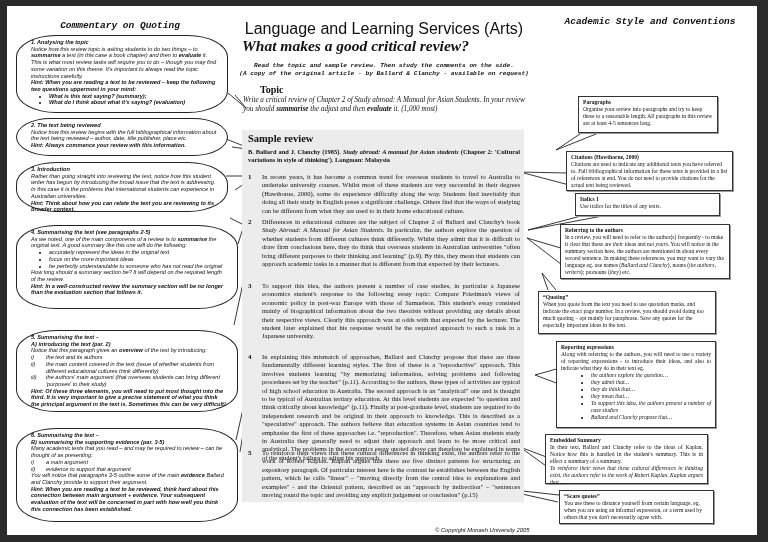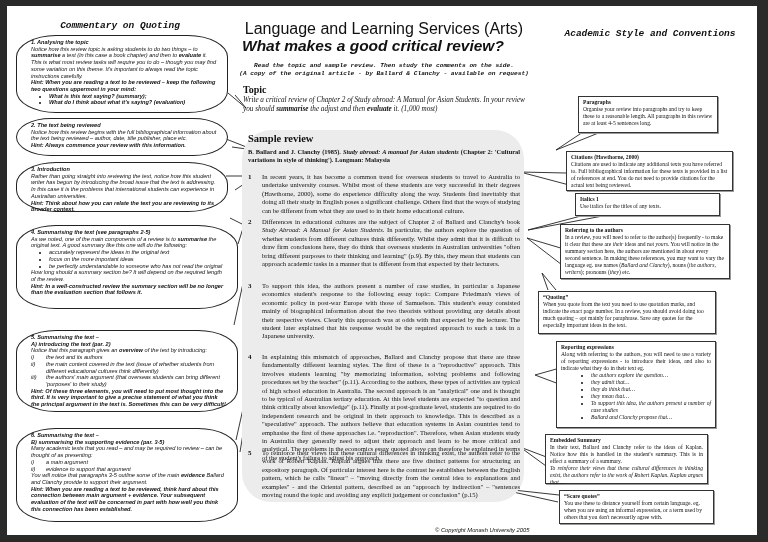--- a/index.html
+++ b/index.html
@@ -7,25 +7,25 @@
   .page { position:absolute; left:7px; top:6px; width:750px; height:529px; background:#fff; }
   .abs { position:absolute; }
   .col-title { font-family:"Liberation Mono", monospace; font-weight:bold; font-style:italic; font-size:9.5px; text-align:center; }
   .bubble { position:absolute; border:1.2px solid #222; border-radius:40px/22px; background:#fff; font-family:"Liberation Sans", sans-serif; font-style:italic; font-size:5.6px; line-height:6.7px; padding:3px 10px 3px 14px; box-sizing:border-box; }
   .bubble .h { font-weight:bold; }
   .bubble ul { margin:0; padding-left:18px; }
   .bubble ol { margin:0; padding-left:0; list-style:none; }
   .bubble ol li { position:relative; padding-left:15px; }
   .bubble ol li span.num { position:absolute; left:0; }
   .hdr { font-family:"Liberation Sans", sans-serif; font-size:16px; text-align:center; }
-  .maintitle { font-family:Liberation Sans, sans-serif; font-weight:bold; font-style:italic; font-size:15.5px; white-space:nowrap; }
+  .maintitle { font-family:Liberation Serif, serif; font-weight:bold; font-style:italic; font-size:15.5px; white-space:nowrap; }
   .instr { font-family:"Liberation Mono", monospace; font-style:italic; font-weight:bold; font-size:6.2px; line-height:8px; text-align:center; }
   .topic-h { font-weight:bold; font-size:10px; }
   .topic-t { font-style:italic; font-size:7.2px; line-height:9px; }
-  .sample { position:absolute; left:242px; top:130px; width:282px; height:372px; background:#ececec;border-radius:29px; }
+  .sample { position:absolute; left:242px; top:130px; width:282px; height:372px; background:#ececec; }
   .sample-h { font-weight:bold; font-size:10.5px; }
   .bib { font-weight:bold; font-size:6.4px; line-height:8.4px; text-align:justify; }
   .para { position:absolute; font-size:6.55px; line-height:8.4px; text-align:justify; }
   .pnum { position:absolute; font-weight:bold; font-size:7px; }
   .note { position:absolute; border:1.2px solid #333; background:#fff; font-size:5.6px; line-height:7px; padding:2px 4px; box-sizing:border-box; box-shadow:1px 1px 0 #999; }
   .note .nt { font-weight:bold; }
   .note ul { margin:0; padding-left:30px; font-style:italic; }
   .copyright { font-family:"Liberation Sans", sans-serif; font-style:italic; font-size:5.8px; }
   svg.lines { position:absolute; left:0; top:0; width:768px; height:542px; pointer-events:none; }
 </style>
@@ -114,21 +114,21 @@
   <div><span>You will notice that paragraphs 3-5 outline some of the main</span> <b>evidence</b><span> Ballard and Clanchy provide to support their argument.</span></div>
   <div class="h">Hint: When you are reading a text to be reviewed, think hard about this connection between main argument + evidence. Your subsequent evaluation of the text will be concerned in part with how well you think this connection has been established.</div>
 </div>
 
 <div class="abs hdr" style="left:242px;top:20px;width:284px;">Language and Learning Services (Arts)</div>
 <div class="abs maintitle" style="left:242px;top:37px;">What makes a good critical review?</div>
 <div class="abs instr" style="left:238px;top:62px;width:292px;">
   <div>Read the topic and sample review. Then study the comments on the side.</div>
   <div>(A copy of the original article - by Ballard &amp; Clanchy - available on request)</div>
 </div>
-<div class="abs topic-h" style="left:243px;top:84px;">Topic</div>
+<div class="abs topic-h" style="left:260px;top:84px;">Topic</div>
 <div class="abs topic-t" style="left:243px;top:96px;width:286px;"><span>Write a critical review of Chapter 2 of Study abroad: A Manual for Asian Students. In your review you should </span><b>summarise</b><span> the adjust and then </span><b>evaluate</b><span> it. (1,000 most)</span></div>
 
 <div class="sample">
   <div class="abs sample-h" style="left:6px;top:3px;">Sample review</div>
   <div class="abs bib" style="left:6px;top:18px;width:272px;"><span>B. Ballard and J. Clanchy (1985). </span><i>Study abroad: A manual for Asian students</i><span> (Chapter 2: 'Cultural variations in style of thinking'). Longman: Malaysia</span></div>
 
   <div class="pnum" style="left:6px;top:43px;">1</div>
   <div class="para" style="left:20px;top:43px;width:258px;">In recent years, it has become a common trend for overseas students to travel to Australia to undertake university courses. Whilst most of these students are very successful in their degrees (Hawthorne, 2000), some do experience difficulty along the way. Students find inevitably that doing all their study in English poses a significant challenge. Others find that the ways of studying can be different from what they are used to in their home educational culture.</div>
 
   <div class="pnum" style="left:6px;top:88px;">2</div>
@@ -139,21 +139,21 @@
 
   <div class="pnum" style="left:6px;top:223px;">4</div>
   <div class="para" style="left:20px;top:223px;width:258px;">In explaining this mismatch of approaches, Ballard and Clanchy propose that there are three fundamentally different learning styles. The first of these is a "reproductive" approach. This involves students learning "by memorizing information, solving problems and following procedures set by the teacher" (p.11). According to the authors, these types of activities are typical of high school education in Australia. The second approach is an "analytical" one and is thought to be typical of Australian tertiary education. At this level students are expected "to question and think critically about knowledge" (p.11). Finally at post-graduate level, students are required to do independent research and be original in their approach to knowledge. This is described as a "speculative" approach. The authors believe that education systems in Asian countries tend to emphasise the first of these approaches i.e. "reproduction". Therefore, when Asian students study in Australia they generally need to adjust their approach and learn to be more critical and analytical. The problems in the economics essay quoted above can therefore be explained in terms of the student's failure to adjust his approach.</div>
 
   <div class="pnum" style="left:6px;top:319px;">5</div>
   <div class="para" style="left:20px;top:319px;width:258px;">To reinforce their views that these cultural differences in thinking exist, the authors refer to the work of Robert Kaplan. Kaplan argues that there are five distinct patterns for structuring an expository paragraph. Of particular interest here is the contrast he establishes between the English pattern, which he calls "linear" – "moving directly from the central idea to explanations and examples" - and the Oriental pattern, described as an "approach by indirection" – "sentences moving round the topic and avoiding any explicit judgement or conclusion" (p.15)</div>
 </div>
 
 <div class="abs copyright" style="left:435px;top:527px;">© Copyright Monash University 2005</div>
 
-<div class="abs col-title" style="left:560px;top:28px;width:180px;">Academic Style and Conventions</div>
+<div class="abs col-title" style="left:560px;top:16px;width:180px;">Academic Style and Conventions</div>
 
 <div class="note" style="left:578px;top:96px;width:140px;height:37px;">
   <div class="nt">Paragraphs</div>
   <div>Organise your review into paragraphs and try to keep these to a reasonable length. All paragraphs in this review are at least 4-5 sentences long.</div>
 </div>
 
 <div class="note" style="left:566px;top:151px;width:167px;height:40px;">
   <div class="nt">Citations (Hawthorne, 2000)</div>
   <div>Citations are used to indicate any additional texts you have referred to.  Full bibliographical information for these texts is provided in a list of references at end.  You do not need to provide citations for the actual text being reviewed.</div>
 </div>

